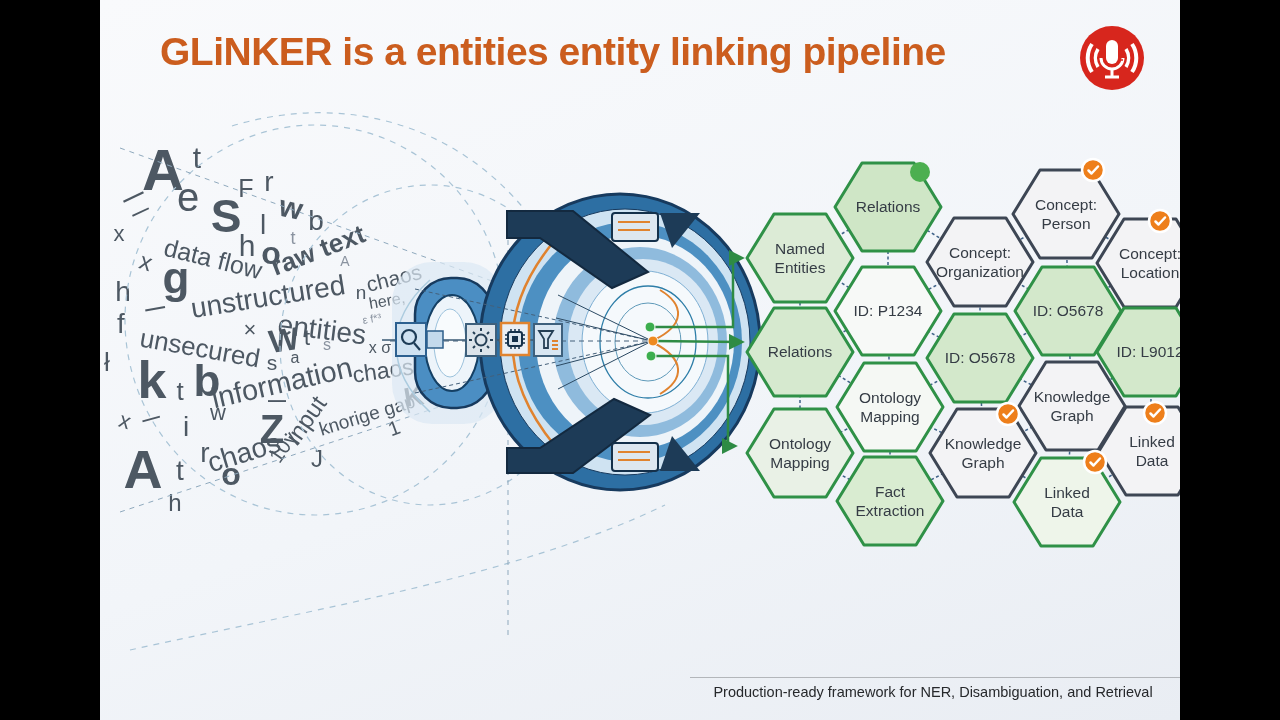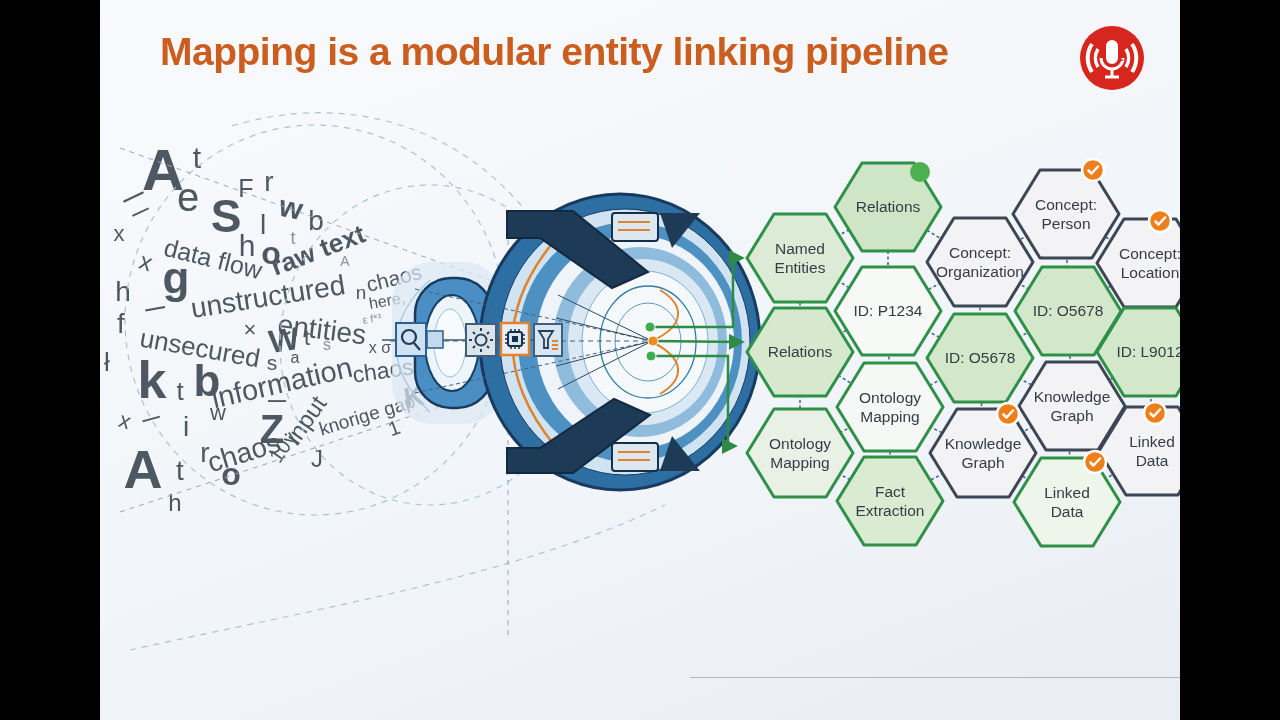--- a/index.html
+++ b/index.html
@@ -276,30 +276,31 @@
         <circle cx="1060" cy="221" r="11" fill="#ee7f1b" stroke="#fff" stroke-width="2.5"></circle>
         <path d="M1055.5,221.5 L1058.5,224.5 L1065,217.5" fill="none" stroke="#fff" stroke-width="2.5" stroke-linecap="round" stroke-linejoin="round"></path>
         <circle cx="908" cy="414" r="11" fill="#ee7f1b" stroke="#fff" stroke-width="2.5"></circle>
         <path d="M903.5,414.5 L906.5,417.5 L913,410.5" fill="none" stroke="#fff" stroke-width="2.5" stroke-linecap="round" stroke-linejoin="round"></path>
         <circle cx="1055" cy="413" r="11" fill="#ee7f1b" stroke="#fff" stroke-width="2.5"></circle>
         <path d="M1050.5,413.5 L1053.5,416.5 L1060,409.5" fill="none" stroke="#fff" stroke-width="2.5" stroke-linecap="round" stroke-linejoin="round"></path>
         <circle cx="995" cy="462" r="11" fill="#ee7f1b" stroke="#fff" stroke-width="2.5"></circle>
         <path d="M990.5,462.5 L993.5,465.5 L1000,458.5" fill="none" stroke="#fff" stroke-width="2.5" stroke-linecap="round" stroke-linejoin="round"></path>
       </svg>
 
-    <h1 class="slide-title">Mapping is a modular entity linking pipeline</h1>
+    <h1 class="slide-title">GLiNKER is a entities entity linking pipeline</h1>
     <svg class="logo" width="68" height="68" viewBox="0 0 68 68">
       <circle cx="34" cy="34" r="32" fill="#d7261d"></circle>
       <path d="M14,48 A25,25 0 0 1 14,20" fill="none" stroke="#fff" stroke-width="4"></path>
       <path d="M54,20 A25,25 0 0 1 54,48" fill="none" stroke="#fff" stroke-width="4"></path>
       <path d="M20,43 A17,17 0 0 1 20,25" fill="none" stroke="#fff" stroke-width="3.5"></path>
       <path d="M48,25 A17,17 0 0 1 48,43" fill="none" stroke="#fff" stroke-width="3.5"></path>
       <g>
         <rect x="28" y="16" width="12" height="24" rx="6" fill="#fff"></rect>
         <path d="M23,34 a11,11 0 0 0 22,0" fill="none" stroke="#fff" stroke-width="3"></path>
         <path d="M34,45 V52 M27,53 H41" stroke="#fff" stroke-width="3"></path>
         <path d="M41,26 h4 M41,31 h4 M41,36 h4" stroke="#d7261d" stroke-width="1.5"></path>
       </g>
     </svg>
 
     <div class="footer-line"></div>
+    <div class="footer-caption">Production-ready framework for NER, Disambiguation, and Retrieval</div>
   </div>
 </div>
 
 </body></html>

